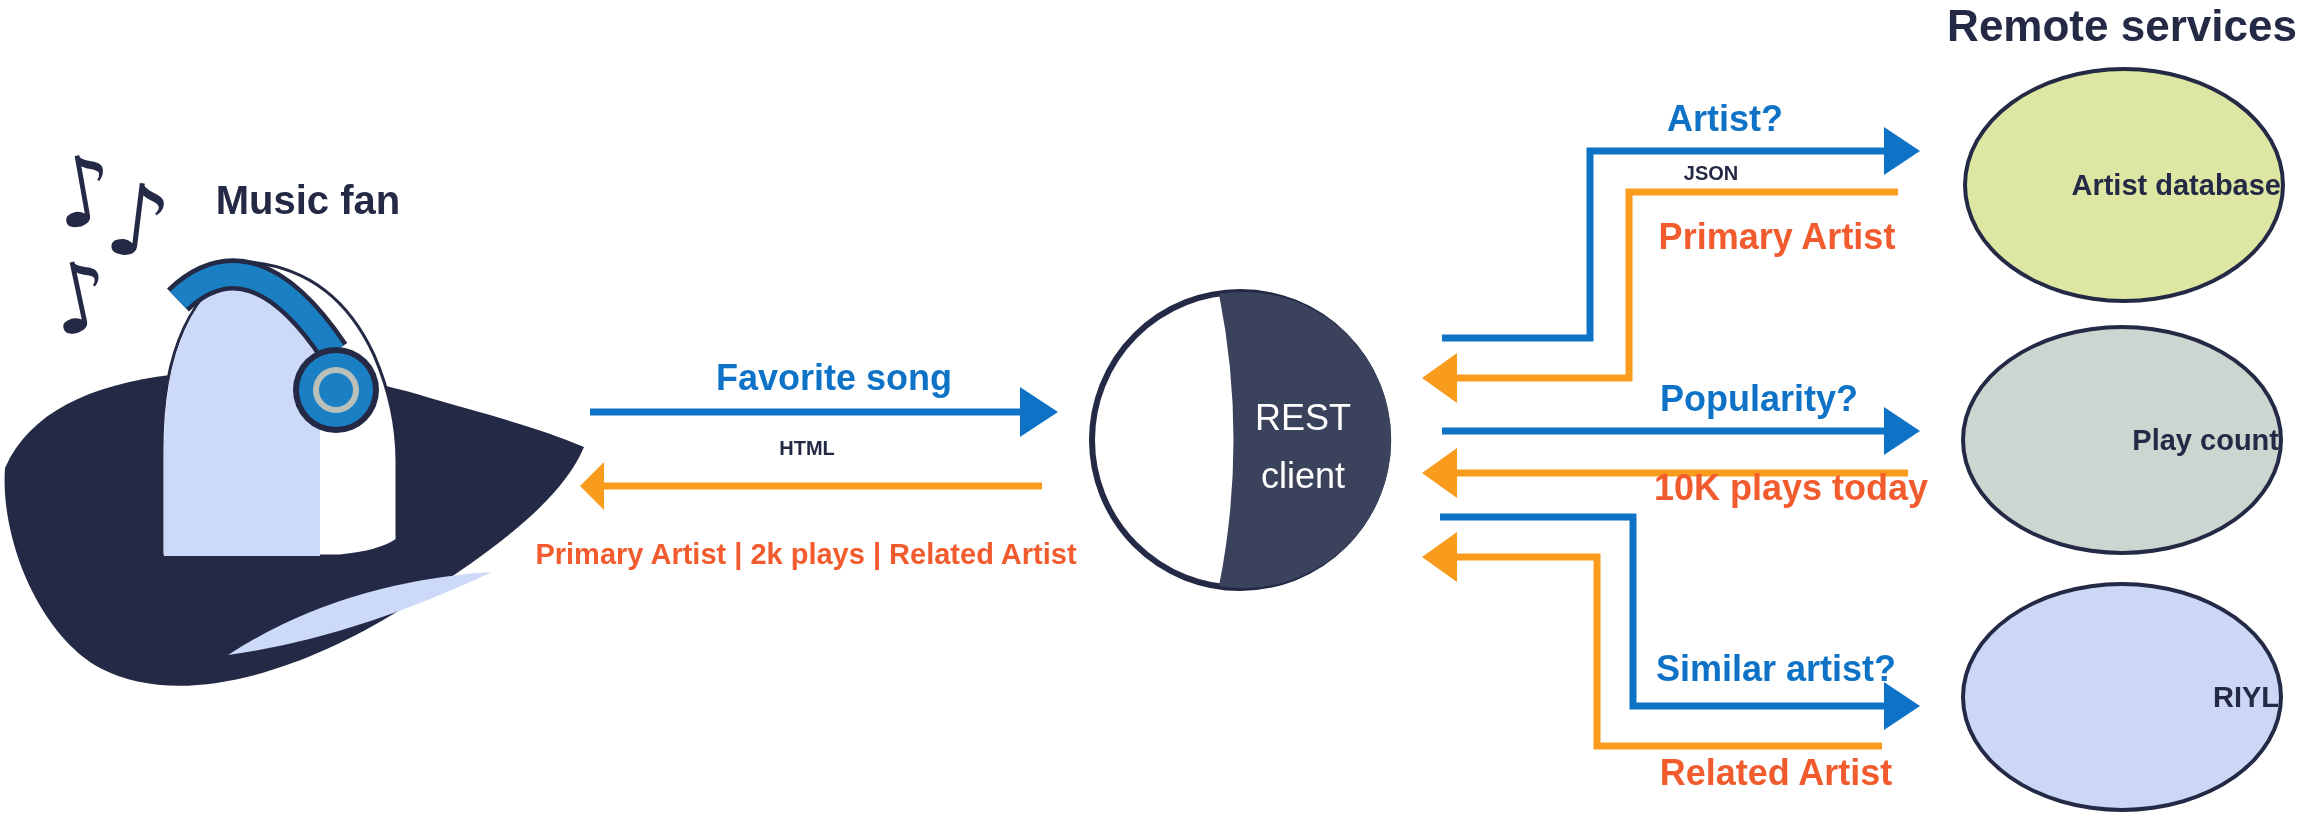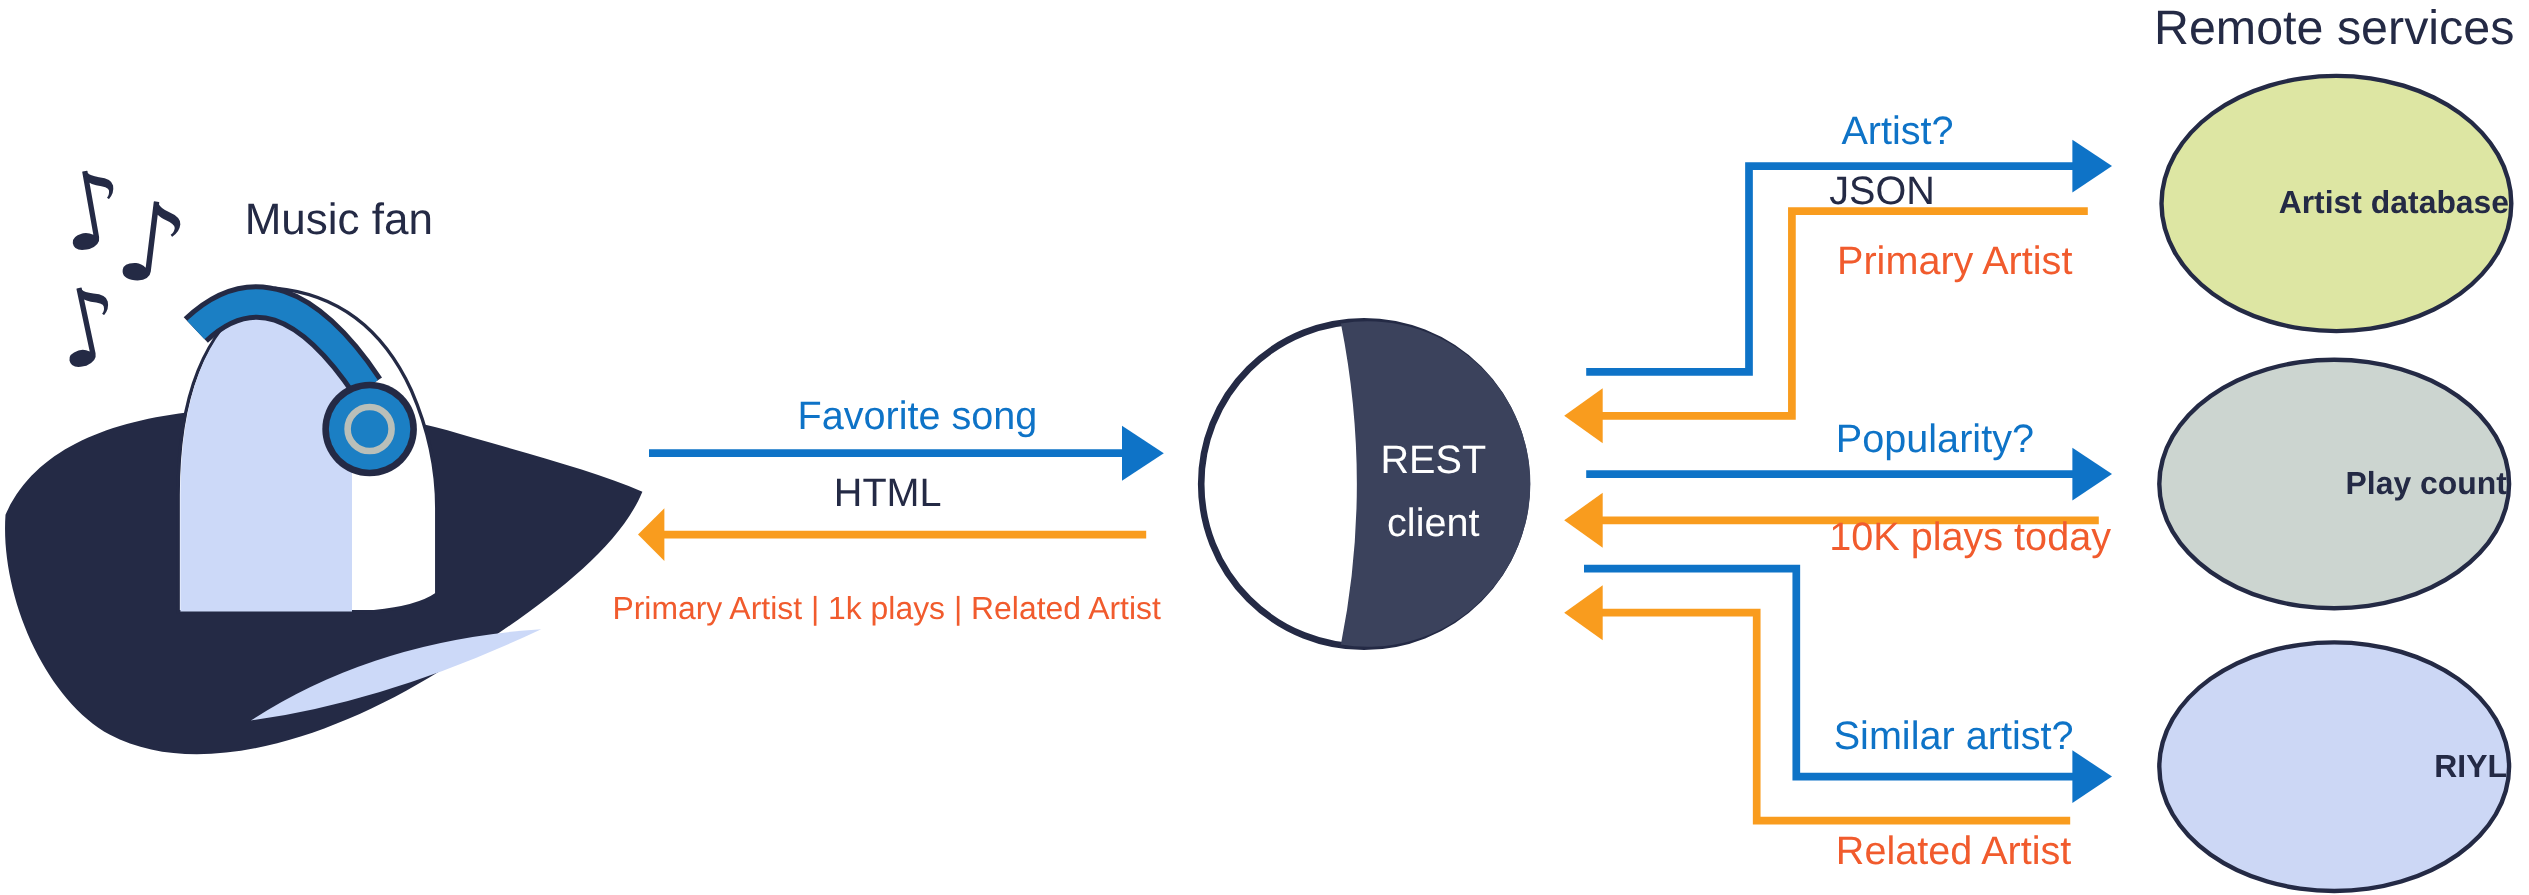--- a/index.html
+++ b/index.html
@@ -2,28 +2,28 @@
 <html style="--white: #ffffff; --navy: #242a45; --blue: #0e73c7; --orange: #f99c1e; --orange-text: #f15b2d; --circle-fill: #3b425c; --lavender: #ccd9f8; --headphone-blue: #1b7fc4; --ear-ring-gray: #b9bfb9; --artist-db-fill: #dde6a3; --play-count-fill: #ccd5d0; --riyl-fill: #ccd7f5;"><head>
 <meta charset="utf-8">
 <style>
   html,body{margin:0;padding:0;background:#fff;}
   .canvas{
     position:relative;width:2299px;height:814px;background:var(--white,#fff);
     font-family:"Liberation Sans",sans-serif;overflow:hidden;
   }
   .lbl{
     position:absolute;transform:translate(-50%,-50%);
-    font-weight:normal;white-space:nowrap;line-height:1.1;
+    font-weight:bold;white-space:nowrap;line-height:1.1;
   }
   .t-blue{color:var(--blue);}
   .t-navy{color:var(--navy);}
   .t-orange{color:var(--orange-text);}
   .s30{font-size:36px;}
   .s29{font-size:29px;}
-  .s27{font-size:36px;}
+  .s27{font-size:20px;}
   .note{
     position:absolute;transform:translate(-50%,-50%) rotate(var(--rot,0deg));
     font-family:"DejaVu Sans",sans-serif;color:var(--navy);line-height:1;
   }
   .svc{
     position:absolute;border:4px solid var(--navy);border-radius:50%;
     display:flex;align-items:center;justify-content:flex-end;
   }
   .svc span{font-weight:bold;font-size:29px;color:var(--navy);}
   .abs{position:absolute;}
@@ -128,21 +128,21 @@
     <span>RIYL</span>
   </div>
   <div class="svc" style="left:1961px;top:325px;width:314px;height:222px;background:var(--play-count-fill)">
     <span>Play count</span>
   </div>
 
   <div class="lbl t-navy" style="left:308px;top:200px;font-size:40px">Music fan</div>
 
   <div class="lbl t-blue s30" style="left:834px;top:378px">Favorite song</div>
   <div class="lbl t-navy s27" style="left:807px;top:448px">HTML</div>
-  <div class="lbl t-orange s29" style="left:806px;top:555px">Primary Artist | 1k plays | Related Artist</div>
+  <div class="lbl t-orange s29" style="left:806px;top:555px">Primary Artist | 2k plays | Related Artist</div>
 
   <div class="lbl t-blue s30" style="left:1725px;top:119px">Artist?</div>
   <div class="lbl t-navy s27" style="left:1711px;top:173px">JSON</div>
   <div class="lbl t-orange s30" style="left:1777px;top:237px">Primary Artist</div>
 
   <div class="lbl t-blue s30" style="left:1759px;top:399px">Popularity?</div>
   <div class="lbl t-orange s30" style="left:1791px;top:488px">10K plays today</div>
 
   <div class="lbl t-blue s30" style="left:1776px;top:669px">Similar artist?</div>
   <div class="lbl t-orange s30" style="left:1776px;top:773px">Related Artist</div>

